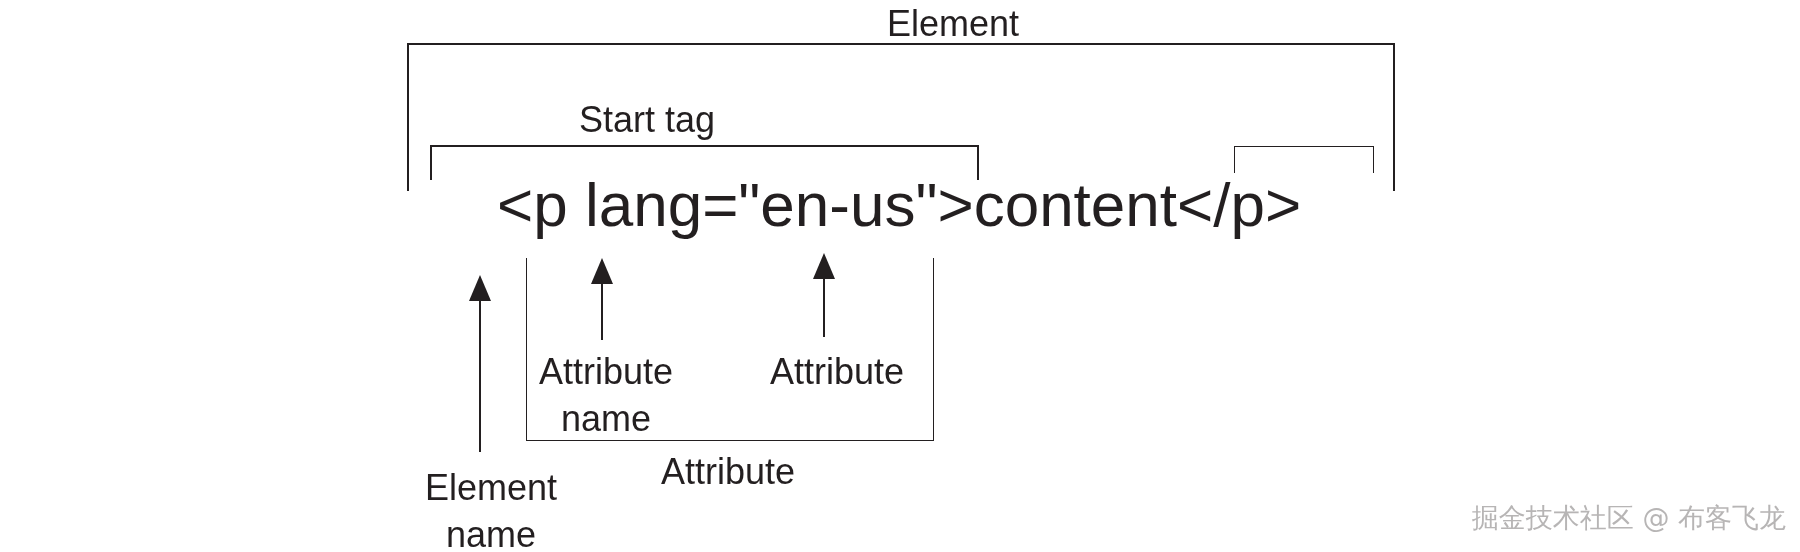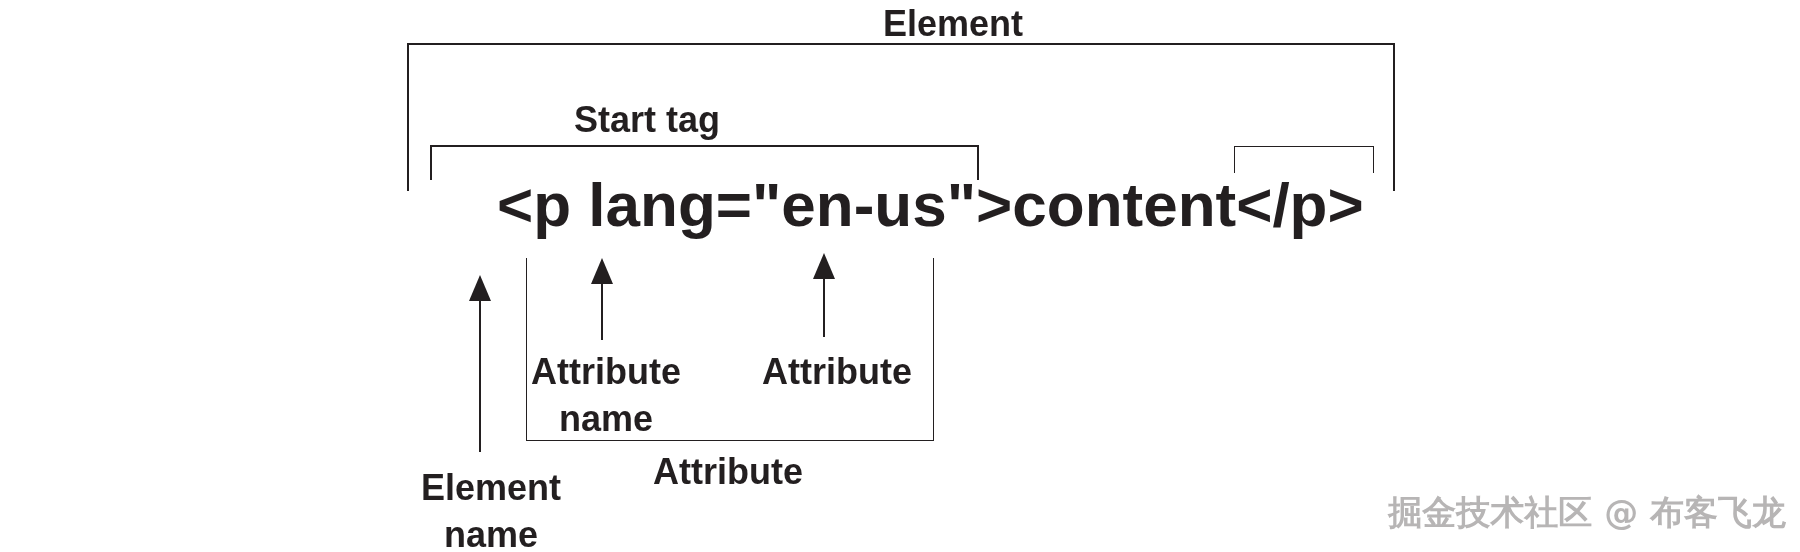--- a/index.html
+++ b/index.html
@@ -4,21 +4,20 @@
 <style>
   html, body { margin: 0; padding: 0; background: #ffffff; }
   .canvas {
     position: relative;
     width: 1800px;
     height: 552px;
     background: var(--bg, #ffffff);
     font-family: "Liberation Sans", sans-serif;
     color: var(--ink, #231f20);
     overflow: hidden;
-    font-weight: bold;
   }
   
   .bracket-down {            
     position: absolute;
     border-top: 2px solid var(--ink, #231f20);
     border-left: 2px solid var(--ink, #231f20);
     border-right: 2px solid var(--ink, #231f20);
   }
   .bracket-up {              
     position: absolute;
@@ -77,21 +76,21 @@
   }
   #element-name-arrow    { left: 469px; top: 275px; height: 177px; }
   #attribute-name-arrow  { left: 591px; top: 258px; height: 82px; }
   #attribute-value-arrow { left: 813px; top: 253px; height: 84px; }
 
   
   #watermark {
     position: absolute;
     right: 14px;
     bottom: 16px;
-    font-size: 34px;
+    font-size: 27px;
     font-family: "DejaVu Sans", "Liberation Sans", sans-serif;
     color: var(--wm, #b7b5b5);
     text-shadow: 1px 1px 0 #ffffff;
     white-space: nowrap;
   }
 </style>
 </head>
 <body>
 
 <div class="canvas">

